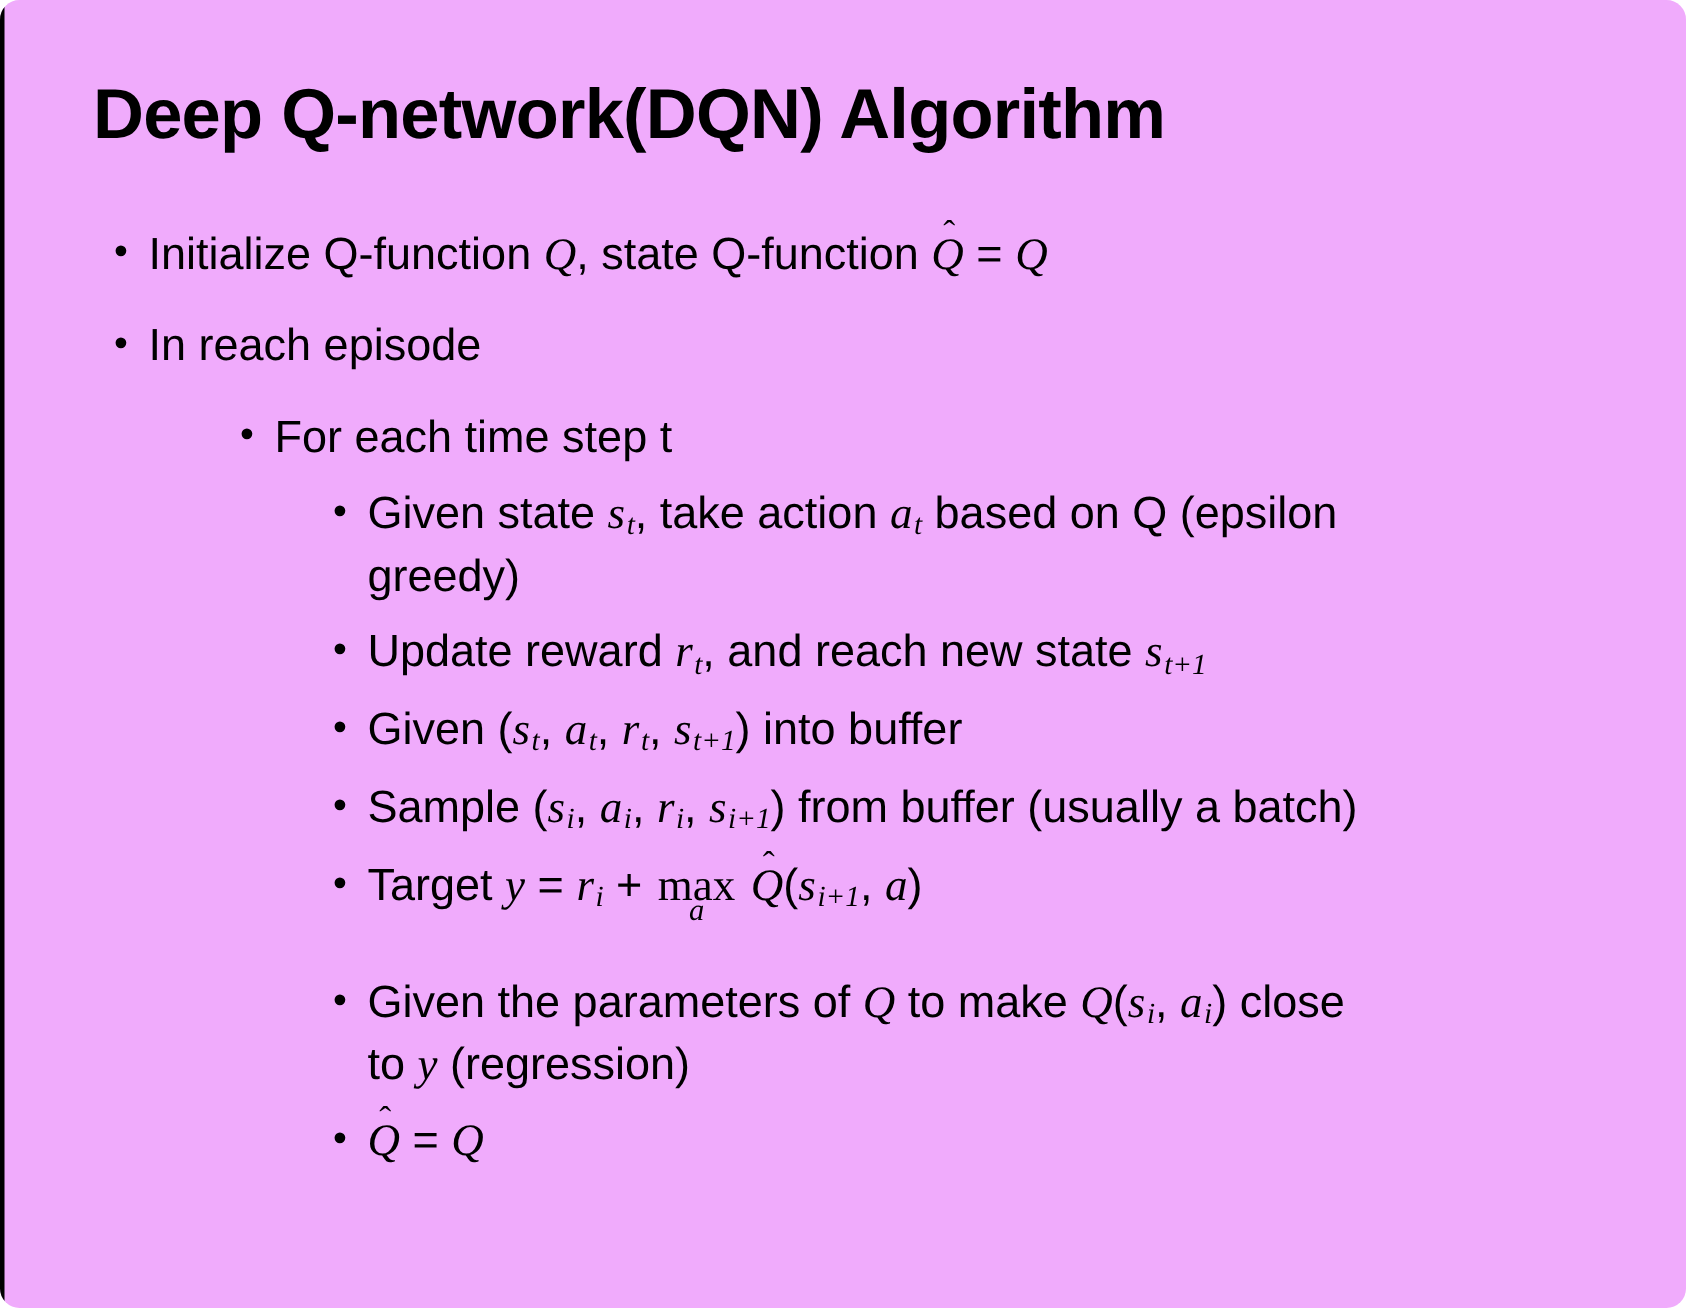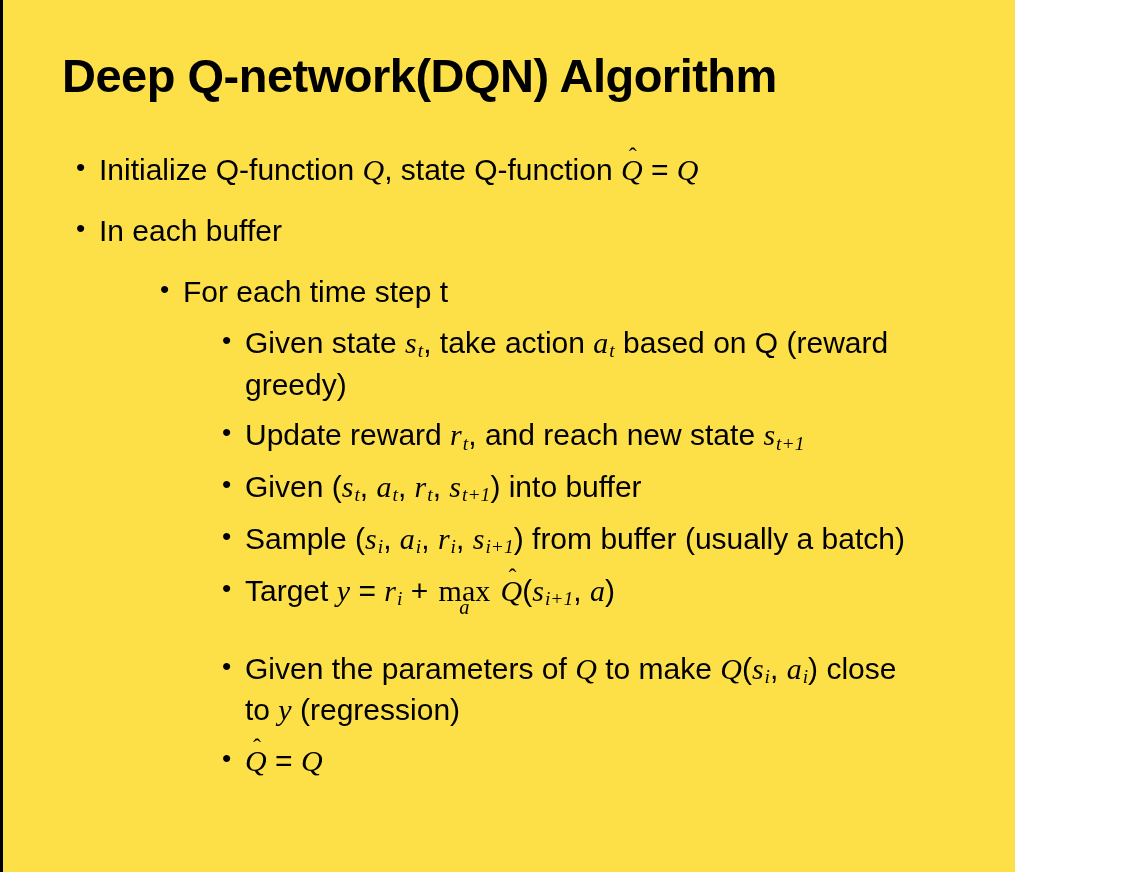--- a/index.html
+++ b/index.html
@@ -4,24 +4,25 @@
 <style>
   html, body {
     margin: 0;
     padding: 0;
     background: #ffffff;
     font-family: "Liberation Sans", sans-serif;
     color: #000000;
   }
   .slide {
     position: relative;
-    width: 1015px;
+    width: 1124px;
     height: 872px;
-    background: #fde047;
+    background: #f0abfc;
     overflow: hidden;
+    border-radius: 13px;
   }
   .left-border {
     position: absolute;
     left: 0; top: 0;
     width: 3px; height: 100%;
     background: #000000;
   }
   .slide-title {
     margin: 48px 0 0 62px;
     font-size: 47px;
@@ -105,29 +106,29 @@
 <div class="slide">
   <div class="left-border"></div>
   <h1 class="slide-title">Deep Q-network(DQN) Algorithm</h1>
   <ul class="bullet-list">
       <li class="bullet-item lvl1">
         <span class="bullet-mark">•</span>
         <span class="bullet-text"><span>Initialize Q-function </span><span class="math">Q</span><span>, state Q-function </span><span class="hat"><span class="hat-mark">ˆ</span><span class="hat-base">Q</span></span><span> = </span><span class="math">Q</span></span>
       </li>
       <li class="bullet-item lvl1">
         <span class="bullet-mark">•</span>
-        <span class="bullet-text"><span>In each buffer</span></span>
+        <span class="bullet-text"><span>In reach episode</span></span>
       </li>
       <li class="bullet-item lvl2">
         <span class="bullet-mark">•</span>
         <span class="bullet-text"><span>For each time step t</span></span>
       </li>
       <li class="bullet-item lvl3">
         <span class="bullet-mark">•</span>
-        <span class="bullet-text"><span>Given state </span><span class="math">s</span><span class="sub">t</span><span>, take action </span><span class="math">a</span><span class="sub">t</span><span> based on Q (reward</span><br><span>greedy)</span></span>
+        <span class="bullet-text"><span>Given state </span><span class="math">s</span><span class="sub">t</span><span>, take action </span><span class="math">a</span><span class="sub">t</span><span> based on Q (epsilon</span><br><span>greedy)</span></span>
       </li>
       <li class="bullet-item lvl3">
         <span class="bullet-mark">•</span>
         <span class="bullet-text"><span>Update reward </span><span class="math">r</span><span class="sub">t</span><span>, and reach new state </span><span class="math">s</span><span class="sub">t+1</span></span>
       </li>
       <li class="bullet-item lvl3">
         <span class="bullet-mark">•</span>
         <span class="bullet-text"><span>Given (</span><span class="math">s</span><span class="sub">t</span><span>, </span><span class="math">a</span><span class="sub">t</span><span>, </span><span class="math">r</span><span class="sub">t</span><span>, </span><span class="math">s</span><span class="sub">t+1</span><span>) into buffer</span></span>
       </li>
       <li class="bullet-item lvl3">

